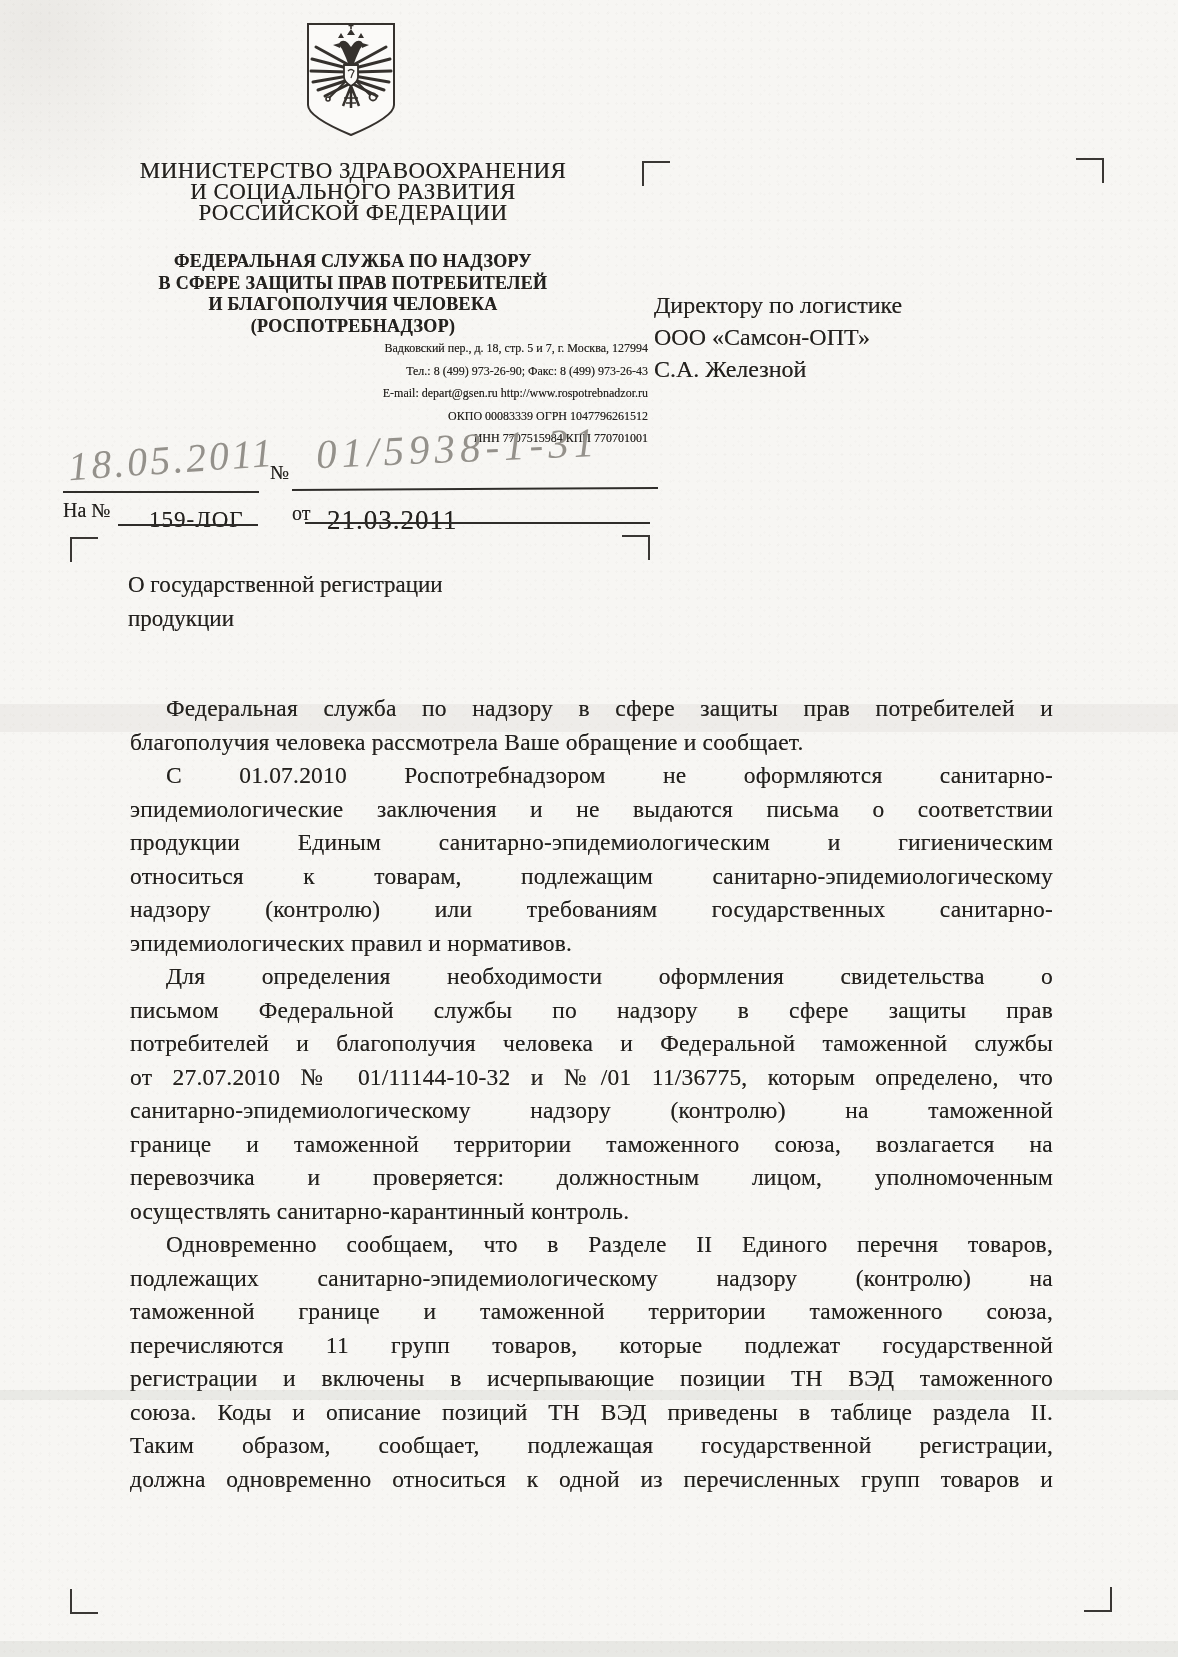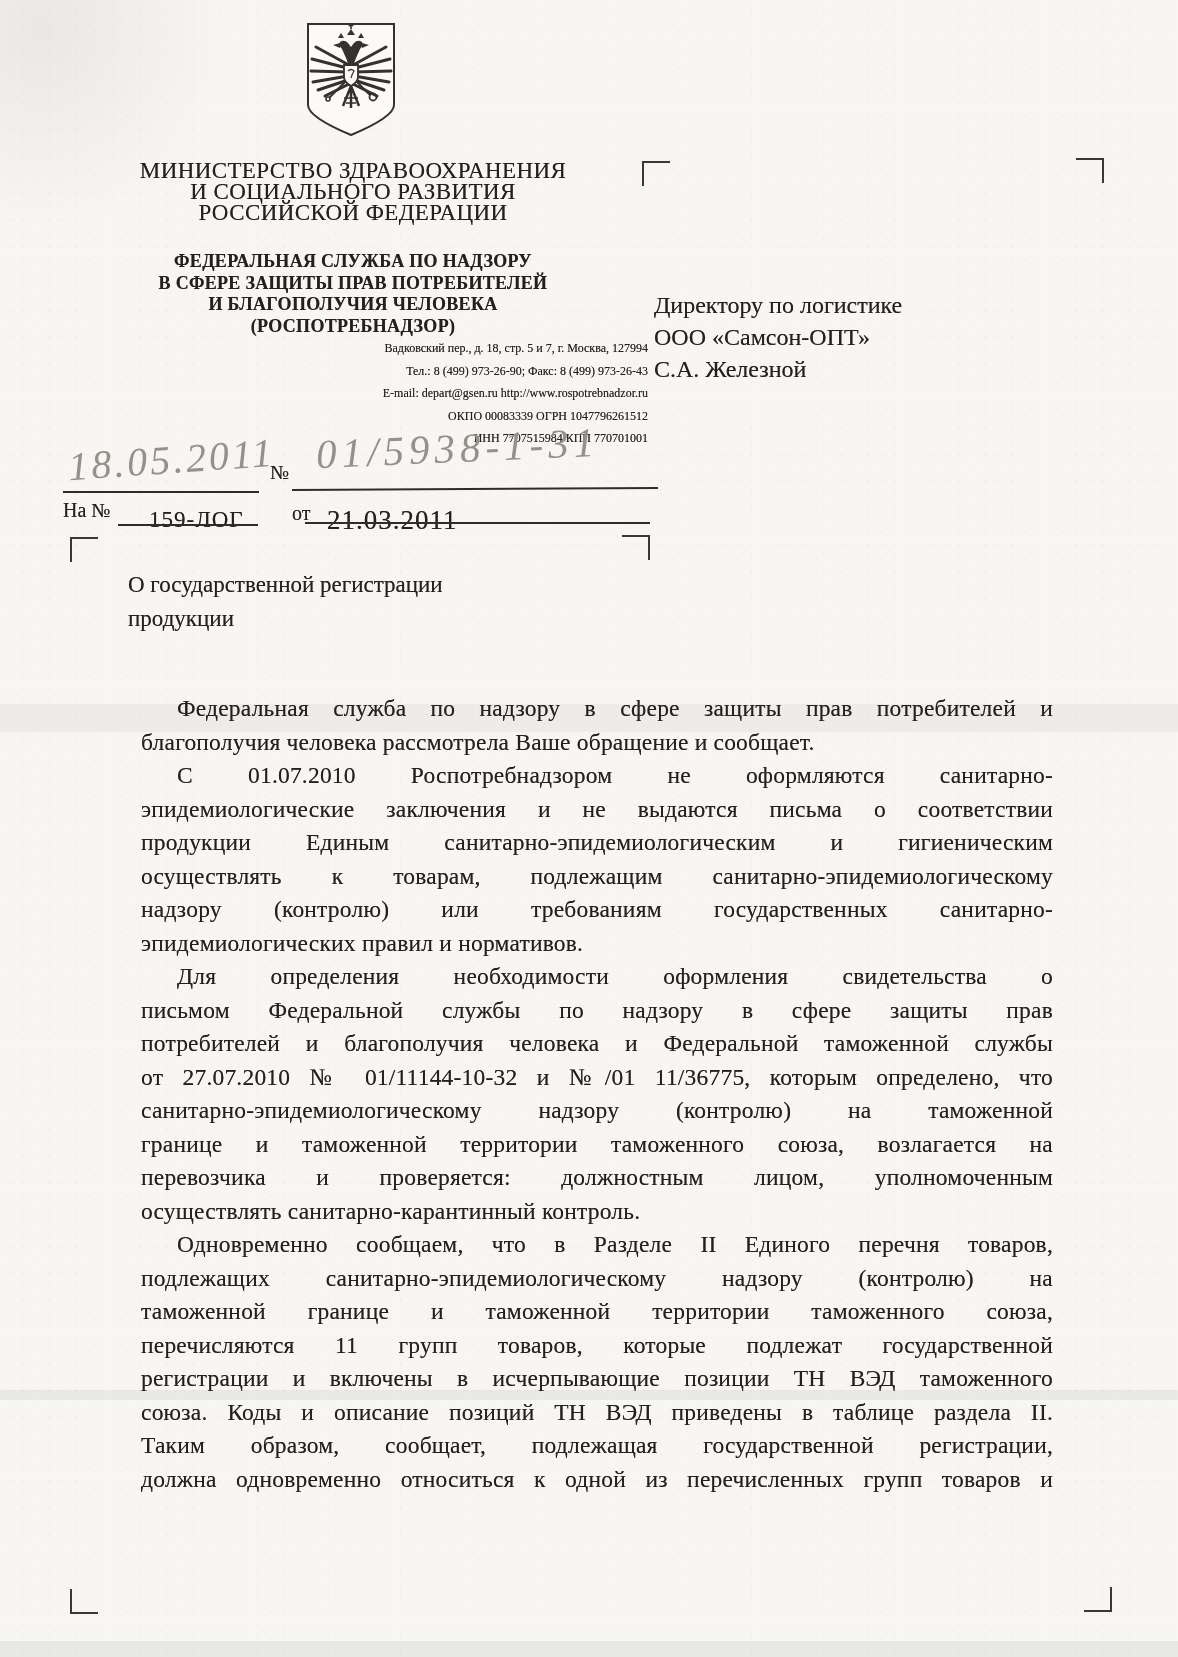--- a/index.html
+++ b/index.html
@@ -65,21 +65,21 @@
   #mark3{left:70px;top:537px;}
   #mark4{left:622px;top:535px;}
   #mark5{left:70px;top:1589px;}
   #mark6{left:1084px;top:1587px;}
 
   #subject{left:128px;top:568px;width:420px;font-size:23px;line-height:34px;}
 
   
   #letter-body{left:130px;top:692px;width:923px;font-size:23.5px;}
   .bline{text-align:justify;text-align-last:justify;line-height:33.5px;height:33.5px;
-         white-space:normal;letter-spacing:0.2px;margin-left:11px;}
+         white-space:normal;letter-spacing:0.2px;}
   .bline.first{text-indent:36px;}
   .bline.end{text-align-last:left;}
 </style>
 </head>
 <body>
 
 <div id="page">
 
   <div class="band abs" id="corner-noise"></div>
   <div class="band" id="band1"></div>
@@ -162,21 +162,21 @@
       <div class="sline">О государственной регистрации</div>
       <div class="sline">продукции</div>
     </div>
 
   <div class="abs txtsoft" id="letter-body">
       <div class="bline first">Федеральная служба по надзору в сфере защиты прав потребителей и</div>
       <div class="bline end">благополучия человека рассмотрела Ваше обращение и сообщает.</div>
       <div class="bline first">С 01.07.2010 Роспотребнадзором не оформляются санитарно-</div>
       <div class="bline">эпидемиологические заключения и не выдаются письма о соответствии</div>
       <div class="bline">продукции Единым санитарно-эпидемиологическим и гигиеническим</div>
-      <div class="bline">осуществлять к товарам, подлежащим санитарно-эпидемиологическому</div>
+      <div class="bline">относиться к товарам, подлежащим санитарно-эпидемиологическому</div>
       <div class="bline">надзору (контролю) или требованиям государственных санитарно-</div>
       <div class="bline end">эпидемиологических правил и нормативов.</div>
       <div class="bline first">Для определения необходимости оформления свидетельства о</div>
       <div class="bline">письмом Федеральной службы по надзору в сфере защиты прав</div>
       <div class="bline">потребителей и благополучия человека и Федеральной таможенной службы</div>
       <div class="bline">от 27.07.2010 № 01/11144-10-32 и №/01 11/36775, которым определено, что</div>
       <div class="bline">санитарно-эпидемиологическому надзору (контролю) на таможенной</div>
       <div class="bline">границе и таможенной территории таможенного союза, возлагается на</div>
       <div class="bline">перевозчика и проверяется: должностным лицом, уполномоченным</div>
       <div class="bline end">осуществлять санитарно-карантинный контроль.</div>

